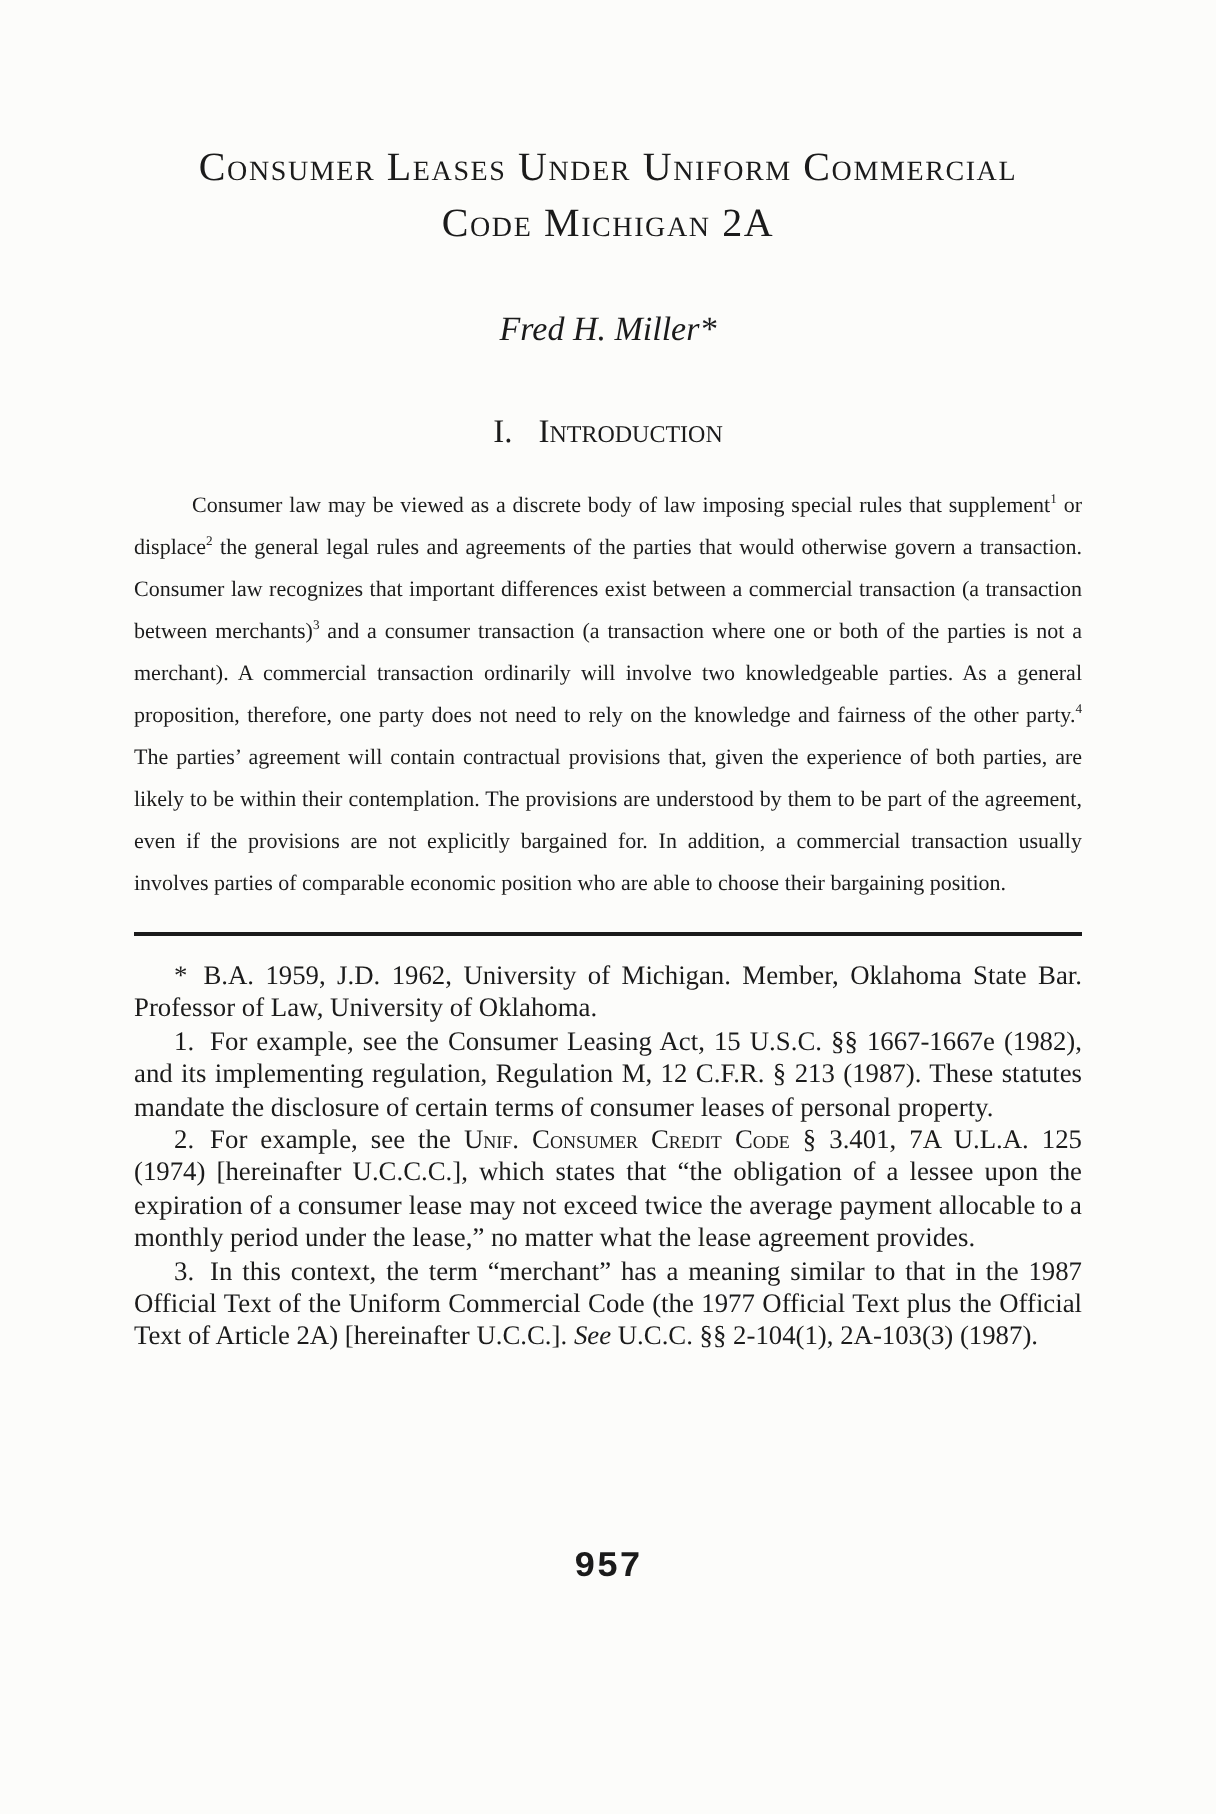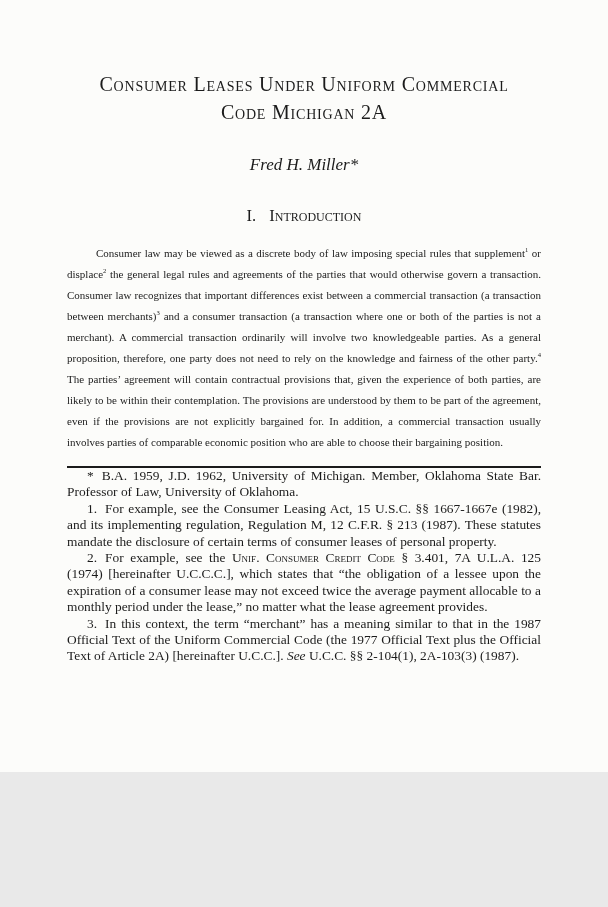--- a/index.html
+++ b/index.html
@@ -2,21 +2,21 @@
 <html><head>
 <meta charset="utf-8">
 <style>
   html, body {
     margin: 0;
     padding: 0;
     background: #e9e9e9;
   }
   .page {
     width: 608px;
-    height: 772px;
+    height: 907px;
     margin: 0 auto;
     background: #fcfcfa;
     color: #1b1b1b;
     font-family: "Liberation Serif", "DejaVu Serif", serif;
     position: relative;
     box-sizing: border-box;
     padding: 0 67px;
     overflow: hidden;
   }
   .article-title {
@@ -56,21 +56,21 @@
     font-size: 60%;
     vertical-align: super;
     line-height: 0;
   }
   .footnote-rule {
     margin-top: 13px;
     height: 0;
     border: 0;
     border-top: 2px solid #1b1b1b;
   }
-  .footnotes { margin-top: 0; }
+  .footnotes { margin-top: 12px; }
   .footnote {
     margin: 0;
     font-size: 13.4px;
     line-height: 16.4px;
     text-align: justify;
     text-indent: 20px;
   }
   .fn-marker { margin-right: 8px; }
   .page-number {
     position: absolute;

